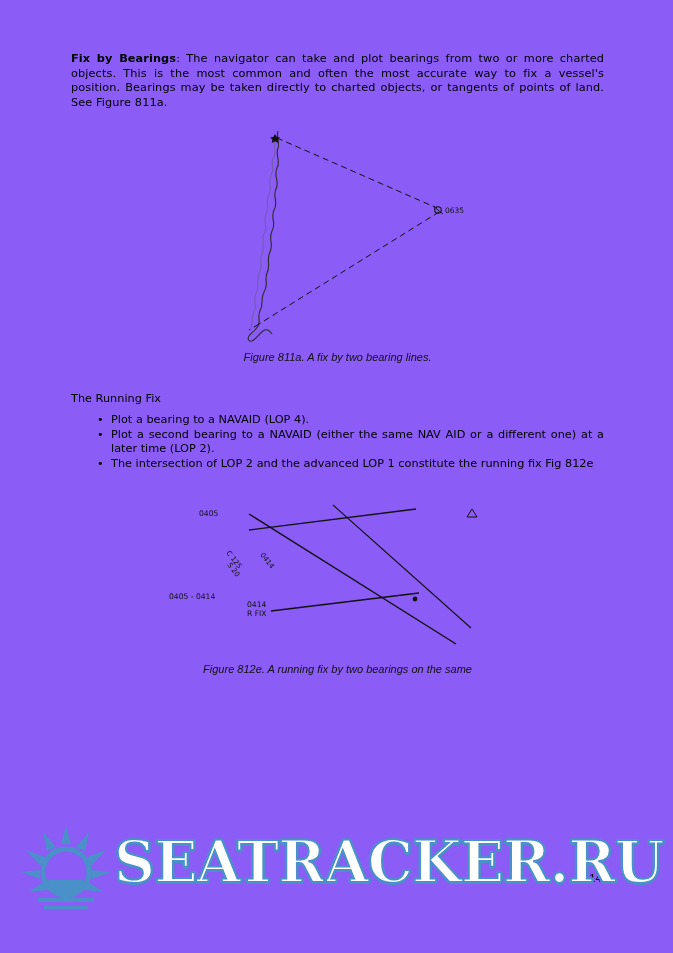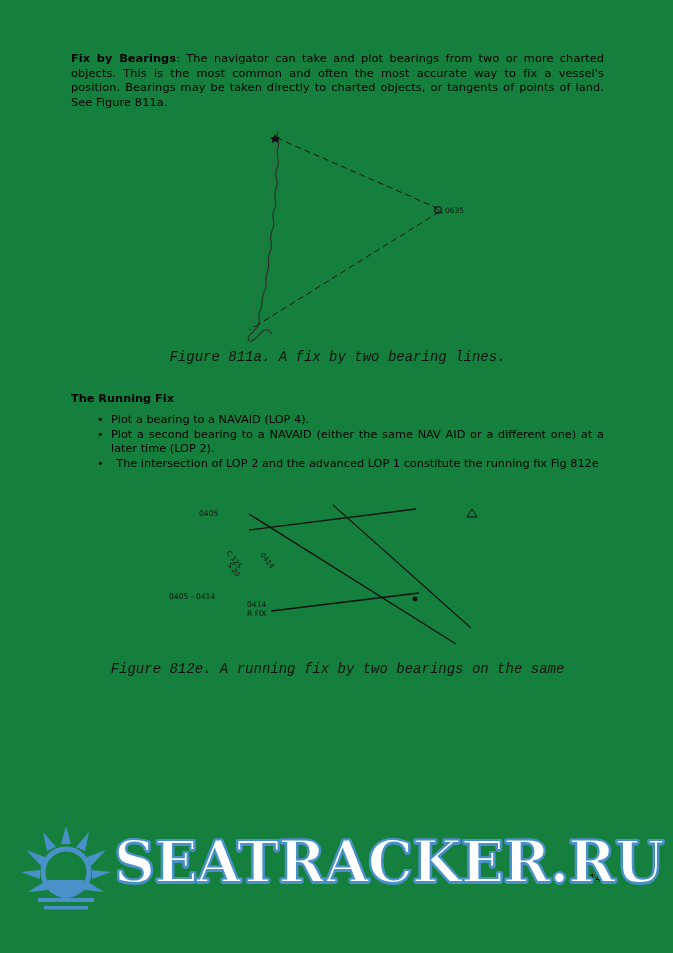--- a/index.html
+++ b/index.html
@@ -13,21 +13,21 @@
     position: relative;
     font-family: "DejaVu Sans", sans-serif;
     color: #000000;
     overflow: hidden;
   }
   .page {
     position: absolute;
     left: 0; top: 0;
     width: 673px;
     height: 953px;
-    background: #15803d;
+    background: #8b5cf6;
   }
   .content {
     position: absolute;
     left: 71px;
     top: 52px;
     width: 533px;
   }
   p.body-text {
     margin: 0 0 0 0;
     font-size: 11.3px;
@@ -38,31 +38,31 @@
   .bold { font-weight: bold; }
 
   .para-block { margin-bottom: 0; }
 
   .figure-wrap {
     position: relative;
     width: 533px;
   }
   .figure-caption {
     text-align: center;
-    font-family: Liberation Mono, monospace;
+    font-family: Liberation Sans, sans-serif;
     font-style: italic;
-    font-size: 14px;
+    font-size: 11px;
     line-height: 10px;
     color: #111;
   }
 
   
   .section-heading {
     font-size: 11.3px;
-    font-weight: bold;
+    font-weight: normal;
     line-height: 14.6px;
     margin: 0;
   }
 
   ul.bullets {
     margin: 6px 0 0 0;
     padding-left: 26px;
     list-style: none;
   }
   ul.bullets li {
@@ -73,21 +73,21 @@
     margin-bottom: 0px;
     padding-left: 14px;
   }
   ul.bullets li::before {
     content: "\2022";
     position: absolute;
     left: 0;
     top: 0;
     font-size: 11.3px;
   }
-  ul.bullets li.nojustify { text-align: center; }
+  ul.bullets li.nojustify { text-align: left; }
 
   .page-number {
     position: absolute;
     right: 65px;
     top: 872px;
     font-size: 11.3px;
     font-family: Liberation Sans, sans-serif;
   }
 
   

